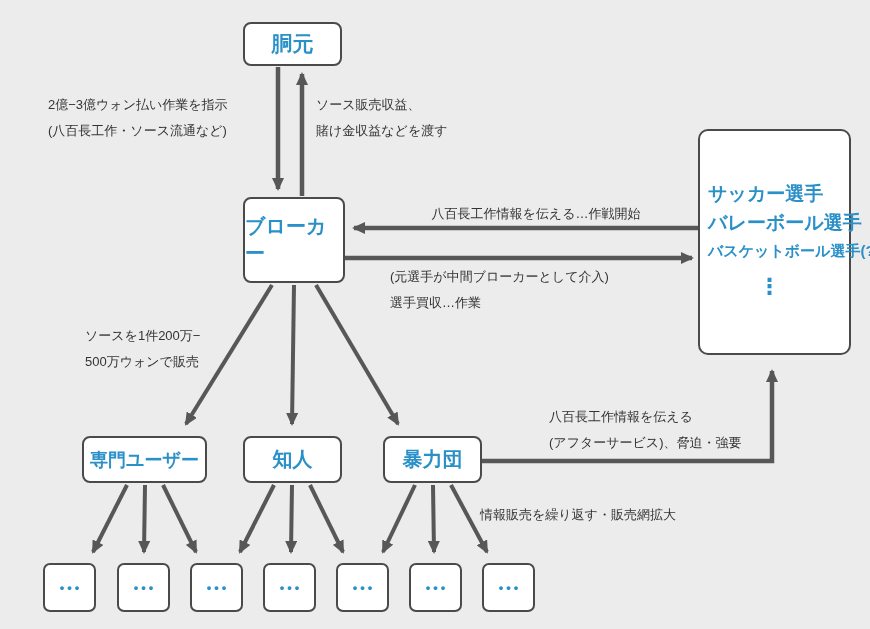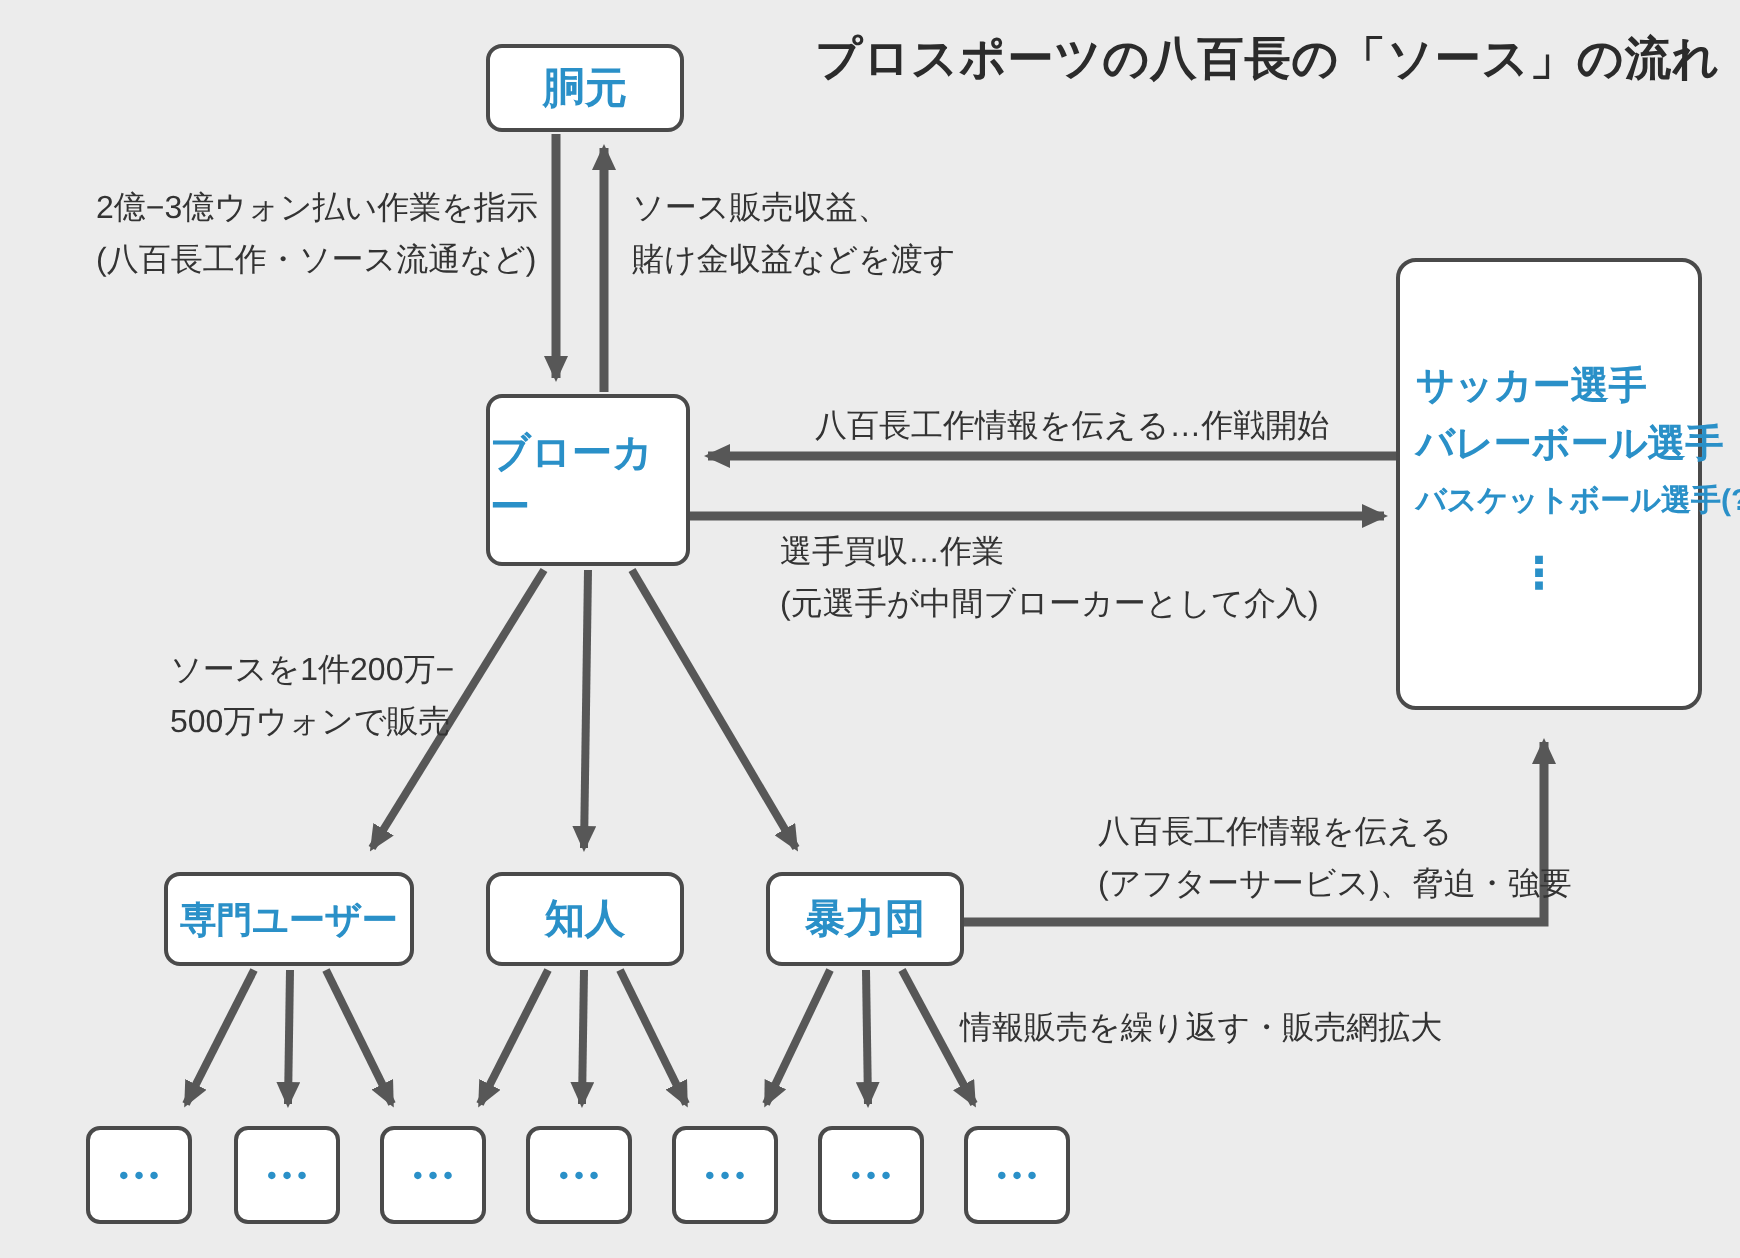--- a/index.html
+++ b/index.html
@@ -57,21 +57,21 @@
   }
   .leaf{
     top:563px;width:53px;height:49px;border-radius:7px;border-width:2px;
   }
   .leaf span{
     font-size:13px;letter-spacing:3px;font-weight:bold;color:var(--accent);
     margin-left:3px;
   }
   .lbl{
     position:absolute;color:var(--text);
-    font-size:16px;line-height:26px;white-space:nowrap;
+    font-size:13px;line-height:26px;white-space:nowrap;
   }
   .lbl-pay{left:48px;top:92px;}
   .lbl-revenue{left:316px;top:92px;}
   .lbl-fixing{left:380px;top:201px;width:312px;text-align:center;}
   .lbl-bribe{left:390px;top:264px;}
   .lbl-price{left:85px;top:323px;}
   .lbl-retry{left:549px;top:404px;}
   .lbl-resale{left:480px;top:502px;}
 </style>
 </head>
@@ -104,21 +104,20 @@
 
     <line class="fan" x1="274" y1="485" x2="240" y2="552" marker-end="url(#ah)"></line>
     <line class="fan" x1="292" y1="485" x2="291" y2="552" marker-end="url(#ah)"></line>
     <line class="fan" x1="310" y1="485" x2="343" y2="552" marker-end="url(#ah)"></line>
 
     <line class="fan" x1="415" y1="485" x2="383" y2="552" marker-end="url(#ah)"></line>
     <line class="fan" x1="433" y1="485" x2="434" y2="552" marker-end="url(#ah)"></line>
     <line class="fan" x1="451" y1="485" x2="487" y2="552" marker-end="url(#ah)"></line>
   </svg>
 
-  <h1 class="title">プロスポーツの八百長の「ソース」の流れ</h1>
 
   <div class="box box-organizer">
     <span>胴元</span>
   </div>
 
   <div class="box box-broker">
     <span>ブローカー</span>
   </div>
 
   <div class="box box-players">
@@ -170,22 +169,22 @@
   <div class="lbl lbl-fixing">
     <div>八百長工作情報を伝える…作戦開始</div>
   </div>
 
   <div class="lbl lbl-revenue">
     <div>ソース販売収益、</div>
     <div>賭け金収益などを渡す</div>
   </div>
 
   <div class="lbl lbl-bribe">
+    <div>(元選手が中間ブローカーとして介入)</div>
     <div>選手買収…作業</div>
-    <div>(元選手が中間ブローカーとして介入)</div>
   </div>
 
   <div class="lbl lbl-price">
     <div>ソースを1件200万−</div>
     <div>500万ウォンで販売</div>
   </div>
 
   <div class="lbl lbl-retry">
     <div>八百長工作情報を伝える</div>
     <div>(アフターサービス)、脅迫・強要</div>

